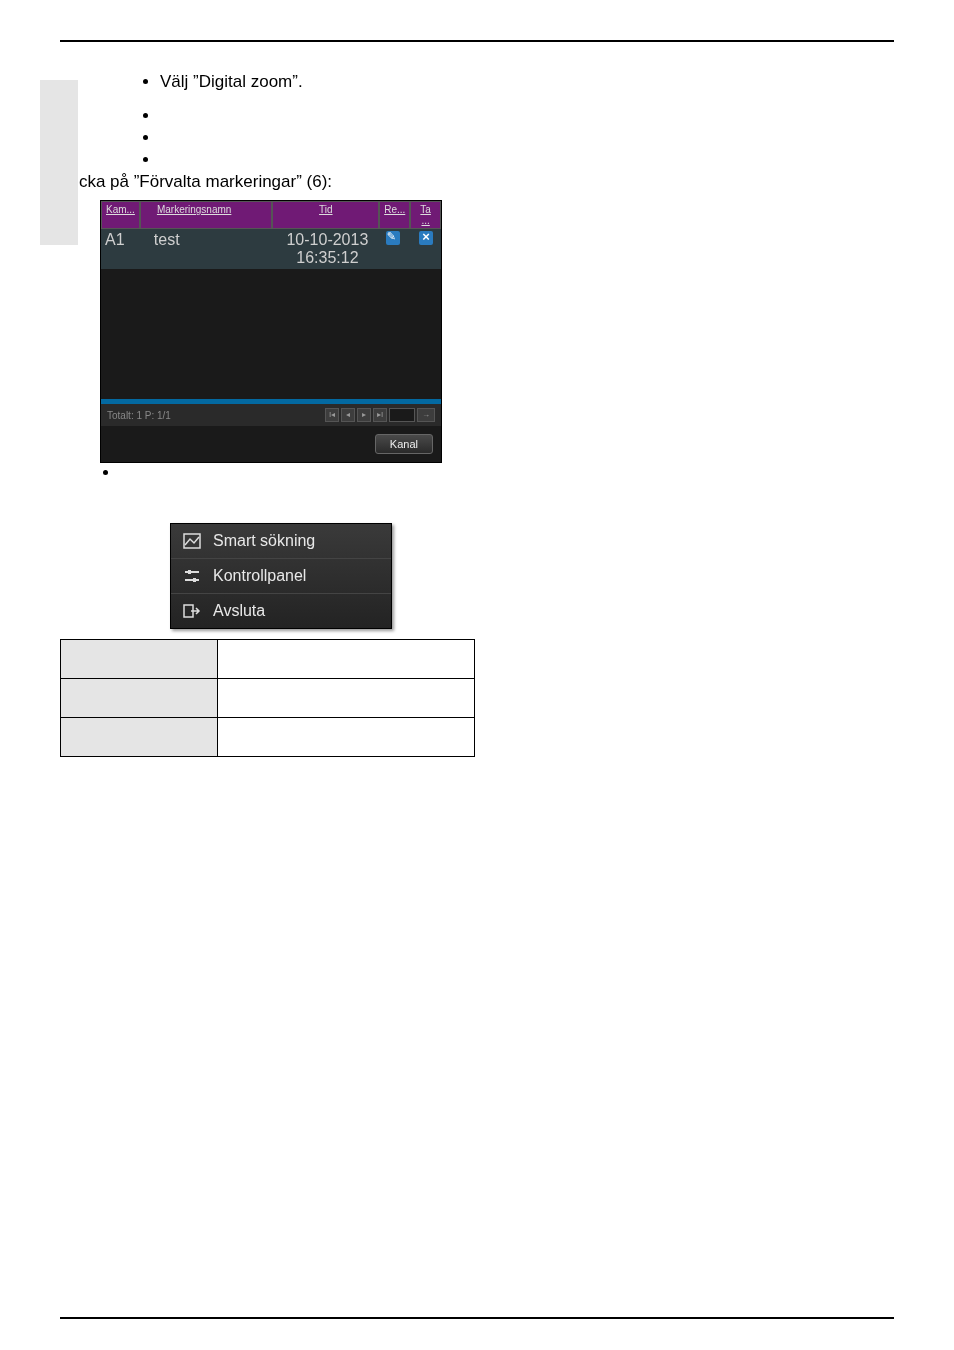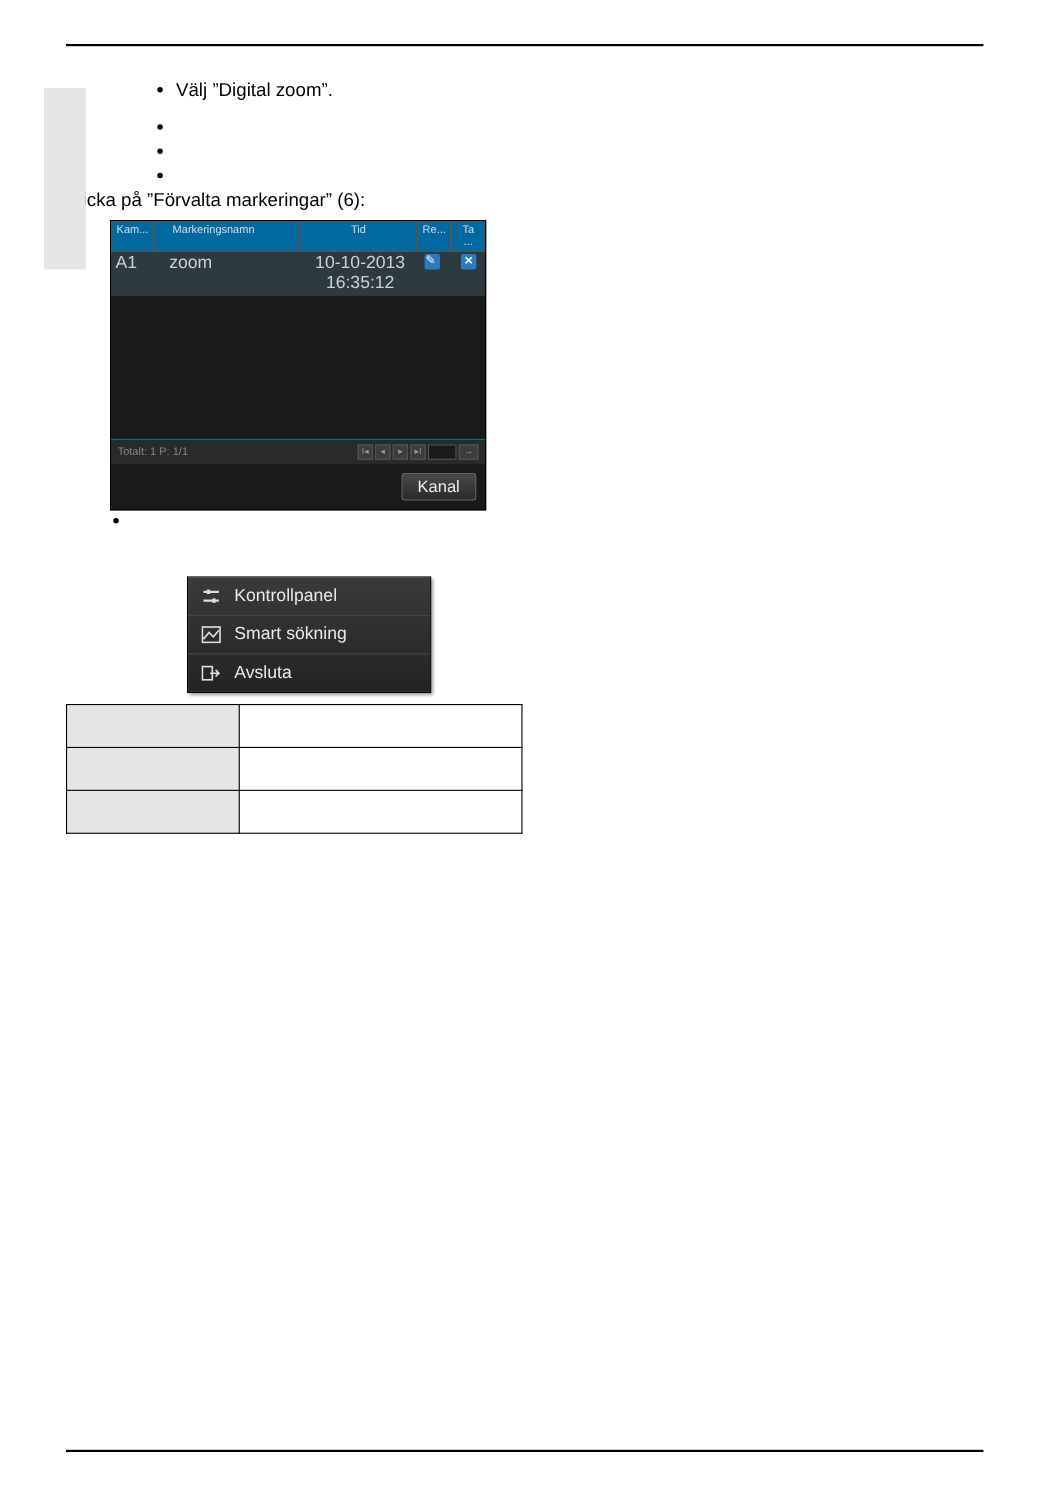--- a/index.html
+++ b/index.html
@@ -11,40 +11,40 @@
   ul.no-style{list-style:disc;margin:0;padding:0;margin-left:60px;}
   ul.no-style li{font-size:17px;margin-bottom:14px;}
   ul.no-style li.empty{height:0;margin-bottom:22px;list-style:disc;color:#000;}
   .para{font-size:17px;margin:18px 0 8px 0;}
   .single-bullet{list-style:disc;margin-left:10px;margin-top:16px;}
 
   
   .mh-win{width:340px;background:#1a1a1a;color:#cfcfcf;font-size:11px;margin-top:6px;border:1px solid #000;}
   .mh-title{background:linear-gradient(#3a3a3a,#262626);text-align:center;padding:3px 0;color:#ddd;font-size:11px;}
   .mh-grid{display:flex;}
-  .mh-head-cell{background:#0369a1;border:1px solid #555;padding:2px 4px;color:#ddd;font-size:10px;}
+  .mh-head-cell{background:#701a75;border:1px solid #555;padding:2px 4px;color:#ddd;font-size:10px;text-decoration:underline;}
   .mh-body-cell{padding:2px 4px;font-size:16px;}
   .mh-row{display:flex;background:#2d3b40;}
   .c-kam{width:32px;}
   .c-name{width:128px;padding-left:16px;}
   .c-tid{width:112px;text-align:center;}
   .c-re{width:24px;}
   .c-ta{width:24px;text-align:center;}
   .mh-empty{height:130px;}
   .icon-edit{display:inline-block;width:14px;height:14px;background:#2a7bbf;border-radius:2px;position:relative;}
   .icon-edit:after{content:"✎";position:absolute;left:1px;top:-1px;font-size:11px;color:#fff;}
   .icon-del{display:inline-block;width:14px;height:14px;background:#2a7bbf;border-radius:2px;position:relative;}
   .icon-del:after{content:"×";position:absolute;left:3px;top:-2px;font-size:13px;color:#fff;font-weight:bold;}
-  .mh-foot{display:flex;justify-content:space-between;align-items:center;padding:4px 6px;background:#2a2a2a;border-top:1px solid #0369a1;color:#888;font-size:10px;}
+  .mh-foot{display:flex;justify-content:space-between;align-items:center;padding:4px 6px;background:#2a2a2a;border-top:5px solid #0369a1;color:#888;font-size:10px;}
   .pager{display:flex;gap:2px;align-items:center;}
   .pager .pg{width:12px;height:12px;background:#3d3d3d;border:1px solid #555;font-size:8px;line-height:12px;text-align:center;color:#999;}
   .pager .pgbox{width:24px;height:12px;background:#1a1a1a;border:1px solid #555;}
   .pager .go{width:16px;height:12px;background:#3d3d3d;border:1px solid #555;font-size:8px;line-height:12px;text-align:center;color:#999;}
   .mh-close{display:flex;justify-content:flex-end;padding:8px;background:#1a1a1a;}
-  .btn-kanal{background:linear-gradient(#4a4a4a,#2a2a2a);border:1px solid #666;border-radius:3px;color:#eee;font-size:15px;padding:3px 14px;}
+  .btn-kanal{background:linear-gradient(#4a4a4a,#2a2a2a);border:1px solid #666;border-radius:3px;color:#eee;font-size:11px;padding:3px 14px;}
 
   
   .ctx-wrap{margin:60px 0 10px 110px;}
   .ctx{background:linear-gradient(#3a3a3a,#232323);border:1px solid #000;width:220px;box-shadow:2px 2px 3px rgba(0,0,0,0.4);}
   .ctx-item{display:flex;align-items:center;gap:12px;padding:8px 12px;color:#e8e8e8;font-size:16px;border-top:1px solid #444;}
   .ctx-item:first-child{border-top:none;}
   .ctx-icon{width:18px;height:16px;display:inline-block;color:#ddd;}
 
   
   table.info{border-collapse:collapse;width:415px;margin-top:6px;}
@@ -74,21 +74,21 @@
     <div class="mh-win">
       <div class="mh-grid">
         <div class="mh-head-cell c-kam">Kam...</div>
         <div class="mh-head-cell c-name">Markeringsnamn</div>
         <div class="mh-head-cell c-tid">Tid</div>
         <div class="mh-head-cell c-re">Re...</div>
         <div class="mh-head-cell c-ta">Ta ...</div>
       </div>
       <div class="mh-row">
         <div class="mh-body-cell c-kam">A1</div>
-        <div class="mh-body-cell c-name">zoom</div>
+        <div class="mh-body-cell c-name">test</div>
         <div class="mh-body-cell c-tid">10-10-2013 16:35:12</div>
         <div class="mh-body-cell c-re"><span class="icon-edit"></span></div>
         <div class="mh-body-cell c-ta"><span class="icon-del"></span></div>
       </div>
       <div class="mh-empty"></div>
       <div class="mh-foot">
         <span>Totalt: 1 P: 1/1</span>
         <span class="pager">
           <span class="pg">I◂</span>
           <span class="pg">◂</span>
@@ -106,36 +106,36 @@
 
   <ul class="no-style single-bullet">
     <li class="empty"></li>
   </ul>
 
   <div class="ctx-wrap">
     <div class="ctx">
       <div class="ctx-item">
         <span class="ctx-icon">
           <svg viewBox="0 0 18 16" width="18" height="16">
+              <rect x="1" y="1" width="16" height="14" fill="none" stroke="#ddd" stroke-width="1.5"></rect>
+              <polyline points="2,12 7,6 11,10 16,4" fill="none" stroke="#ddd" stroke-width="1.5"></polyline>
+            </svg>
+        </span>
+        <span>Smart sökning</span>
+      </div>
+      <div class="ctx-item">
+        <span class="ctx-icon">
+          <svg viewBox="0 0 18 16" width="18" height="16">
               <line x1="2" y1="4" x2="16" y2="4" stroke="#ddd" stroke-width="2"></line>
               <rect x="5" y="2" width="3" height="4" fill="#ddd"></rect>
               <line x1="2" y1="12" x2="16" y2="12" stroke="#ddd" stroke-width="2"></line>
               <rect x="10" y="10" width="3" height="4" fill="#ddd"></rect>
             </svg>
         </span>
         <span>Kontrollpanel</span>
-      </div>
-      <div class="ctx-item">
-        <span class="ctx-icon">
-          <svg viewBox="0 0 18 16" width="18" height="16">
-              <rect x="1" y="1" width="16" height="14" fill="none" stroke="#ddd" stroke-width="1.5"></rect>
-              <polyline points="2,12 7,6 11,10 16,4" fill="none" stroke="#ddd" stroke-width="1.5"></polyline>
-            </svg>
-        </span>
-        <span>Smart sökning</span>
       </div>
       <div class="ctx-item">
         <span class="ctx-icon">
           <svg viewBox="0 0 18 16" width="18" height="16">
               <rect x="1" y="2" width="9" height="12" fill="none" stroke="#ddd" stroke-width="1.5"></rect>
               <path d="M8 8 L16 8 M13 5 L16 8 L13 11" fill="none" stroke="#ddd" stroke-width="1.5"></path>
             </svg>
         </span>
         <span>Avsluta</span>
       </div>

